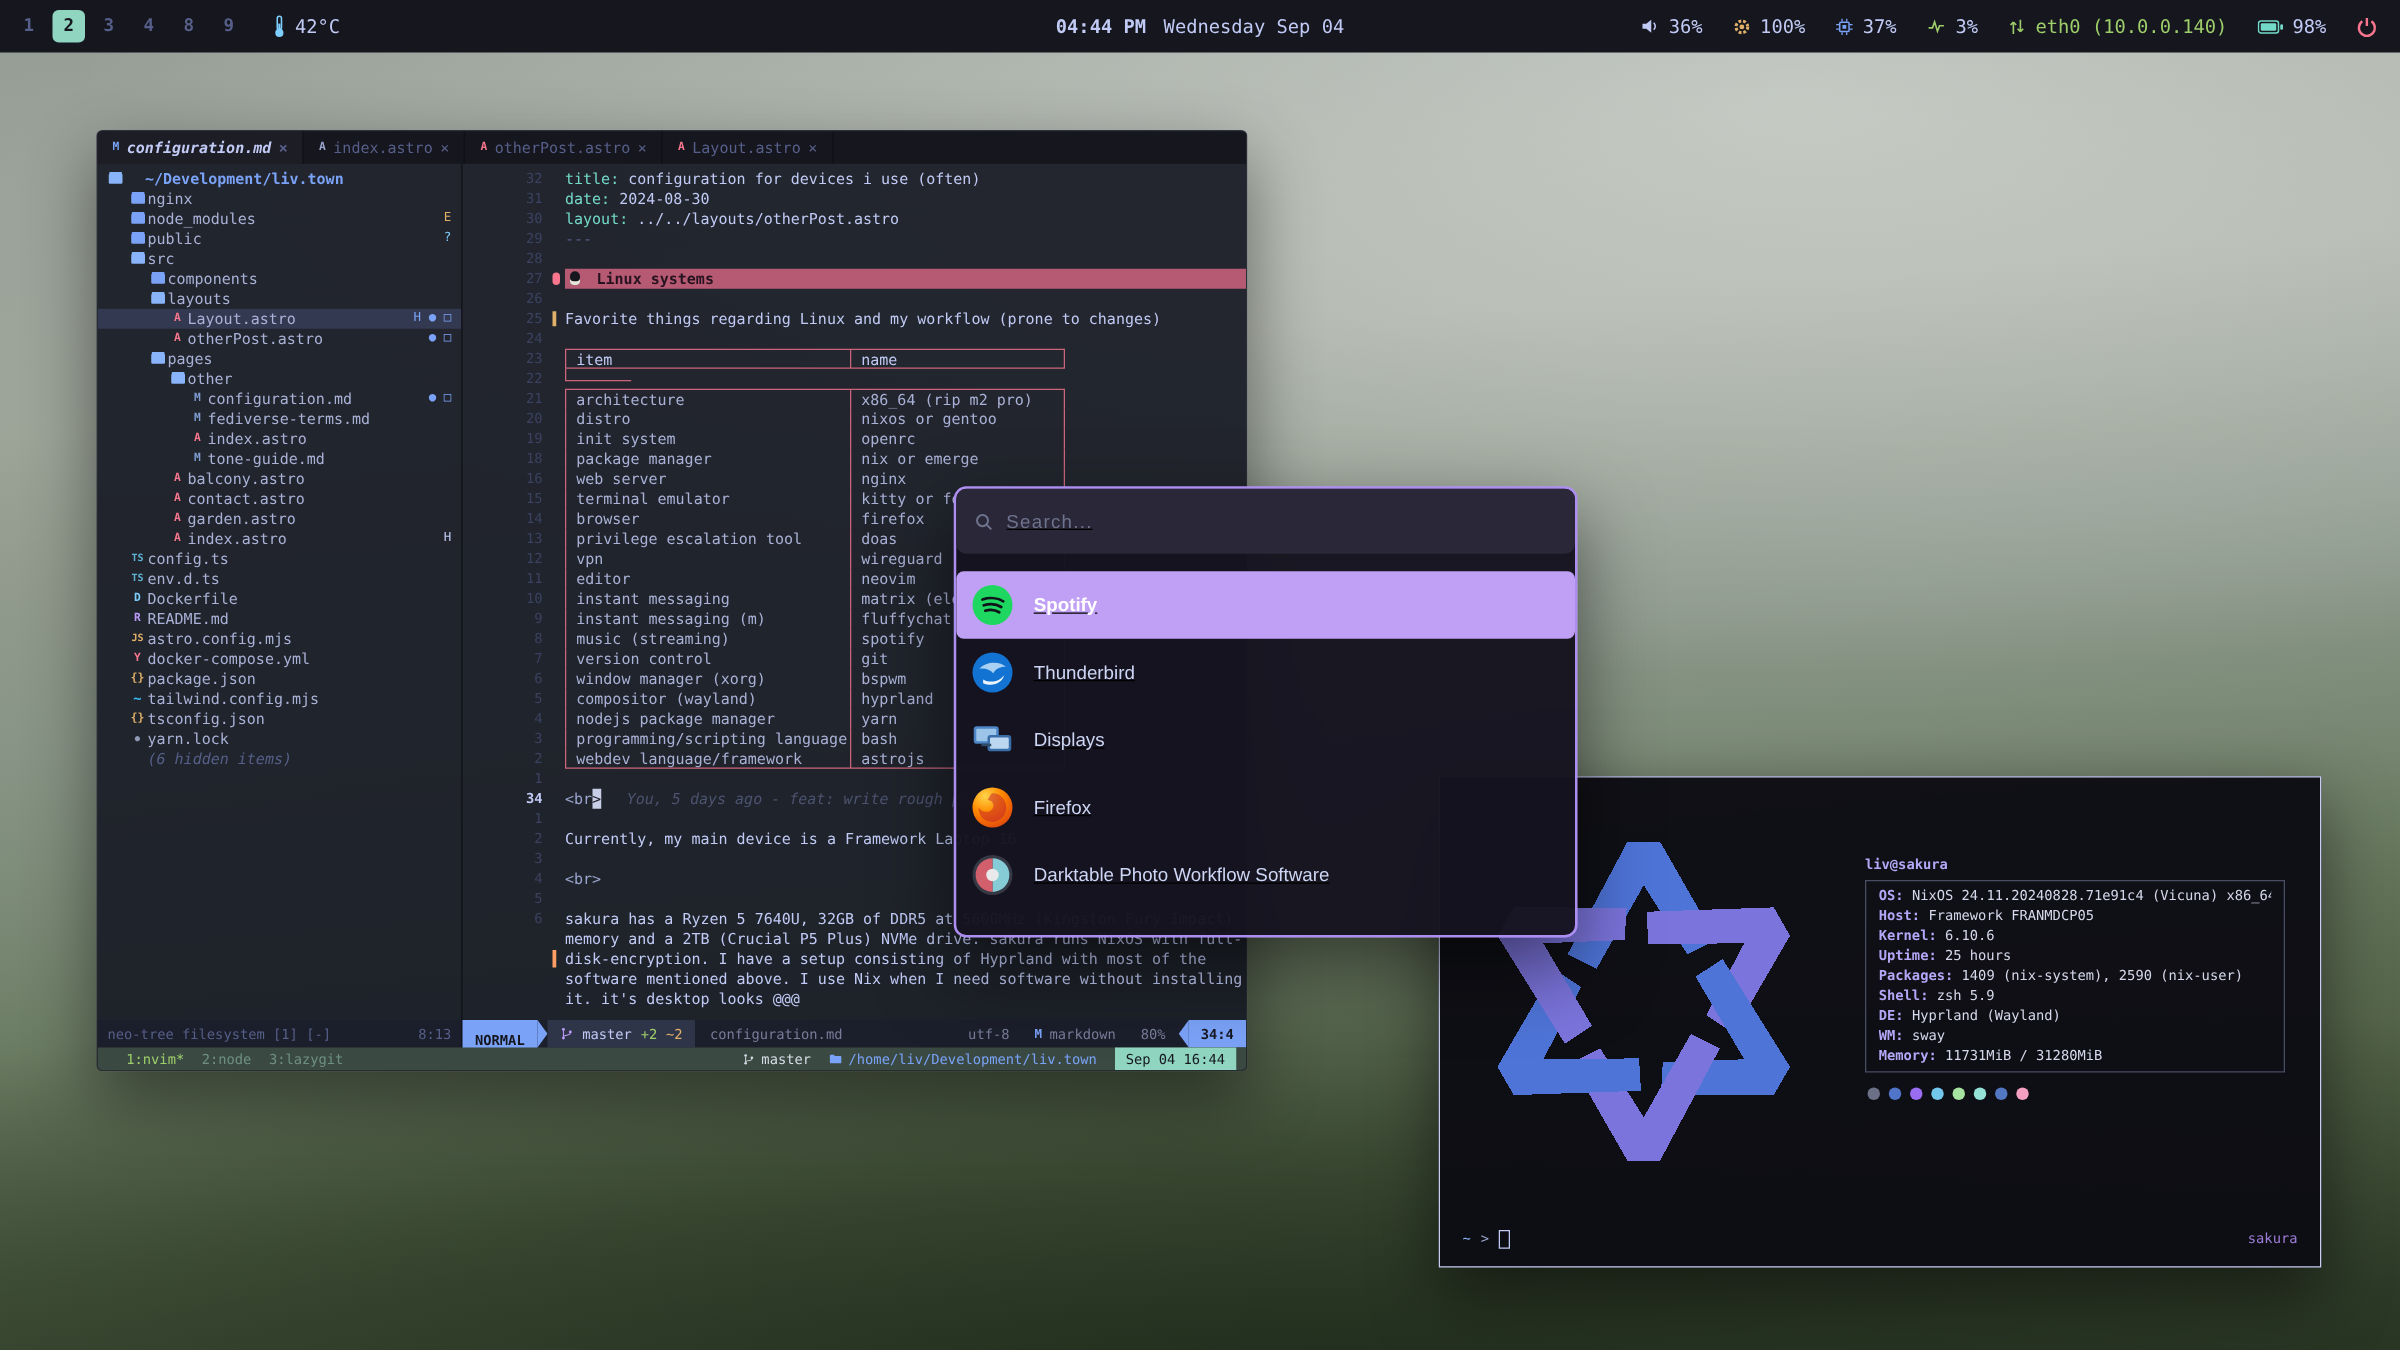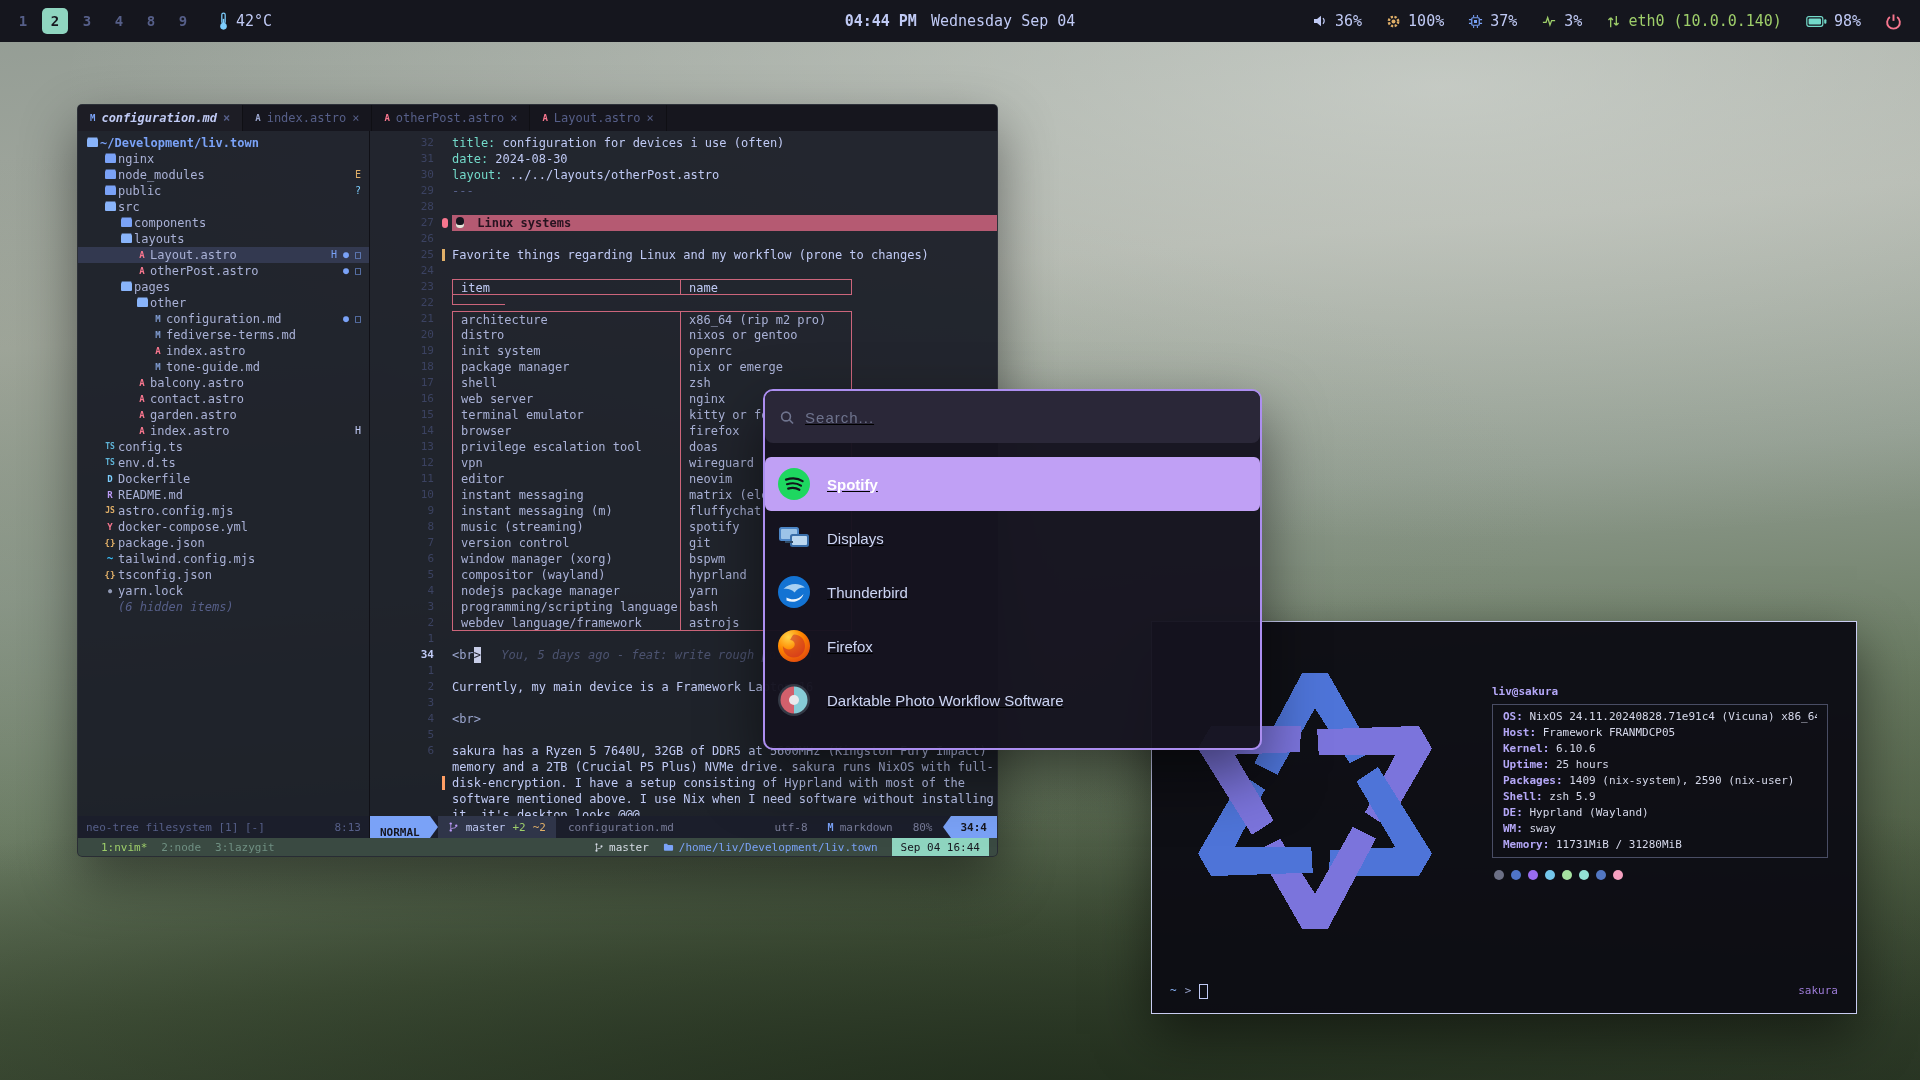--- a/index.html
+++ b/index.html
@@ -51,21 +51,21 @@
   
   .tree { width:292px; flex:none; border-right:1px solid #101016; padding-top:4px;
     font-size:12px; line-height:16px; overflow:hidden; }
   .ft-row { height:16px; display:flex; align-items:center; white-space:pre; }
   .ft-row.sel { background:#333950; }
   .ft-row.root .fname { color:#7aa2f7; font-weight:bold; }
   .ft-row.dim .fname { color:#565f89; font-style:italic; }
   .fname { color:#a9b1d6; overflow:hidden; }
   .fbadge { margin-left:auto; padding-right:8px; font-size:10px; color:#7aa2f7; }
   .b-warn { color:#e0af68; } .b-info { color:#7dcfff; } .b-mix { color:#7aa2f7; } .b-hint { color:#c0caf5; }
-  .d0{padding-left:6px;} .d1{padding-left:24px;} .d2{padding-left:40px;} .d3{padding-left:56px;} .d4{padding-left:72px;}
+  .d0{padding-left:6px;gap:16px;} .d1{padding-left:24px;} .d2{padding-left:40px;} .d3{padding-left:56px;} .d4{padding-left:72px;}
   .fi { width:16px; flex:none; display:inline-flex; align-items:center; justify-content:center;
     font-size:9px; font-weight:bold; font-family:"DejaVu Sans Mono",monospace; }
   .i-folder::before,.i-folder-o::before { content:""; width:11px; height:8px; background:#7aa2f7;
     border-radius:1px; display:block; box-shadow:0 -2px 0 -0.5px #7aa2f7; }
   .i-folder-o::before { background:#89b4fa; box-shadow:0 -2px 0 -0.5px #89b4fa; }
   .i-astro::before { content:"A"; color:#f7768e; }
   .i-md::before { content:"M"; color:#7f9bd0; }
   .i-ts::before { content:"TS"; color:#5fb4d8; font-size:8px; }
   .i-js::before { content:"JS"; color:#e0af68; font-size:8px; }
   .i-docker::before { content:"D"; color:#7dcfff; }
@@ -627,29 +627,20 @@
           <div class="eline trow">
             <span class="gut">18</span>
             <span class="sign"></span>
             
             
             <span class="c1">package manager</span>
             <span class="c2">nix or emerge</span>
             
           </div>
 
-          <div class="eline trow">
-            <span class="gut">17</span>
-            <span class="sign"></span>
-            
-            
-            <span class="c1">shell</span>
-            <span class="c2">zsh</span>
-            
-          </div>
 
           <div class="eline trow">
             <span class="gut">16</span>
             <span class="sign"></span>
             
             
             <span class="c1">web server</span>
             <span class="c2">nginx</span>
             
           </div>
@@ -943,35 +934,35 @@
     <div class="llist">
       <div class="lrow selected">
         <svg class="appico" viewBox="0 0 34 34">
             <circle cx="17" cy="17" r="16" fill="#1ed760"></circle>
             <path d="M9 12.6c6-1.9 12.6-1.1 16.6 1.5M10 17.2c5-1.5 10.6-.8 14 1.4M11.2 21.6c4-1.1 8.2-.6 11.2 1.2" stroke="#10131a" stroke-width="2.2" fill="none" stroke-linecap="round"></path>
           </svg>
         <span class="llabel">Spotify</span>
       </div>
       <div class="lrow">
         <svg class="appico" viewBox="0 0 34 34">
+            <circle cx="17" cy="17" r="16" fill="#1373d3"></circle>
+            <path d="M6.5 14c6-6.5 16.5-6 21.5-1.5-5.2-.2-8.4 1.8-10.4 5-3-3.2-7.1-4.3-11.1-3.5z" fill="#a7d0f2"></path>
+            <path d="M9.5 22.5c5.5 3.2 13 2 17-3.5-1.8 6.5-9.5 9.8-17 6.5z" fill="#ffffff" opacity=".92"></path>
+          </svg>
+        <span class="llabel">Thunderbird</span>
+      </div>
+      <div class="lrow">
+        <svg class="appico" viewBox="0 0 34 34">
             <rect x="2" y="6" width="20" height="14" rx="2.5" fill="#4d86c6"></rect>
             <rect x="4" y="8" width="16" height="10" rx="1" fill="#9cc4e8"></rect>
             <rect x="13" y="13" width="19" height="13" rx="2.5" fill="#3a6ea8"></rect>
             <rect x="15" y="15" width="15" height="9" rx="1" fill="#bcd8f0"></rect>
             <rect x="8" y="20" width="8" height="2" fill="#2e4a66"></rect>
           </svg>
         <span class="llabel">Displays</span>
-      </div>
-      <div class="lrow">
-        <svg class="appico" viewBox="0 0 34 34">
-            <circle cx="17" cy="17" r="16" fill="#1373d3"></circle>
-            <path d="M6.5 14c6-6.5 16.5-6 21.5-1.5-5.2-.2-8.4 1.8-10.4 5-3-3.2-7.1-4.3-11.1-3.5z" fill="#a7d0f2"></path>
-            <path d="M9.5 22.5c5.5 3.2 13 2 17-3.5-1.8 6.5-9.5 9.8-17 6.5z" fill="#ffffff" opacity=".92"></path>
-          </svg>
-        <span class="llabel">Thunderbird</span>
       </div>
       <div class="lrow">
         <svg class="appico" viewBox="0 0 34 34">
             <defs>
               <radialGradient id="fxg" cx="32%" cy="22%" r="90%">
                 <stop offset="0" stop-color="#ffd54a"></stop>
                 <stop offset=".45" stop-color="#ff8a00"></stop>
                 <stop offset="1" stop-color="#e0420f"></stop>
               </radialGradient>
             </defs>

